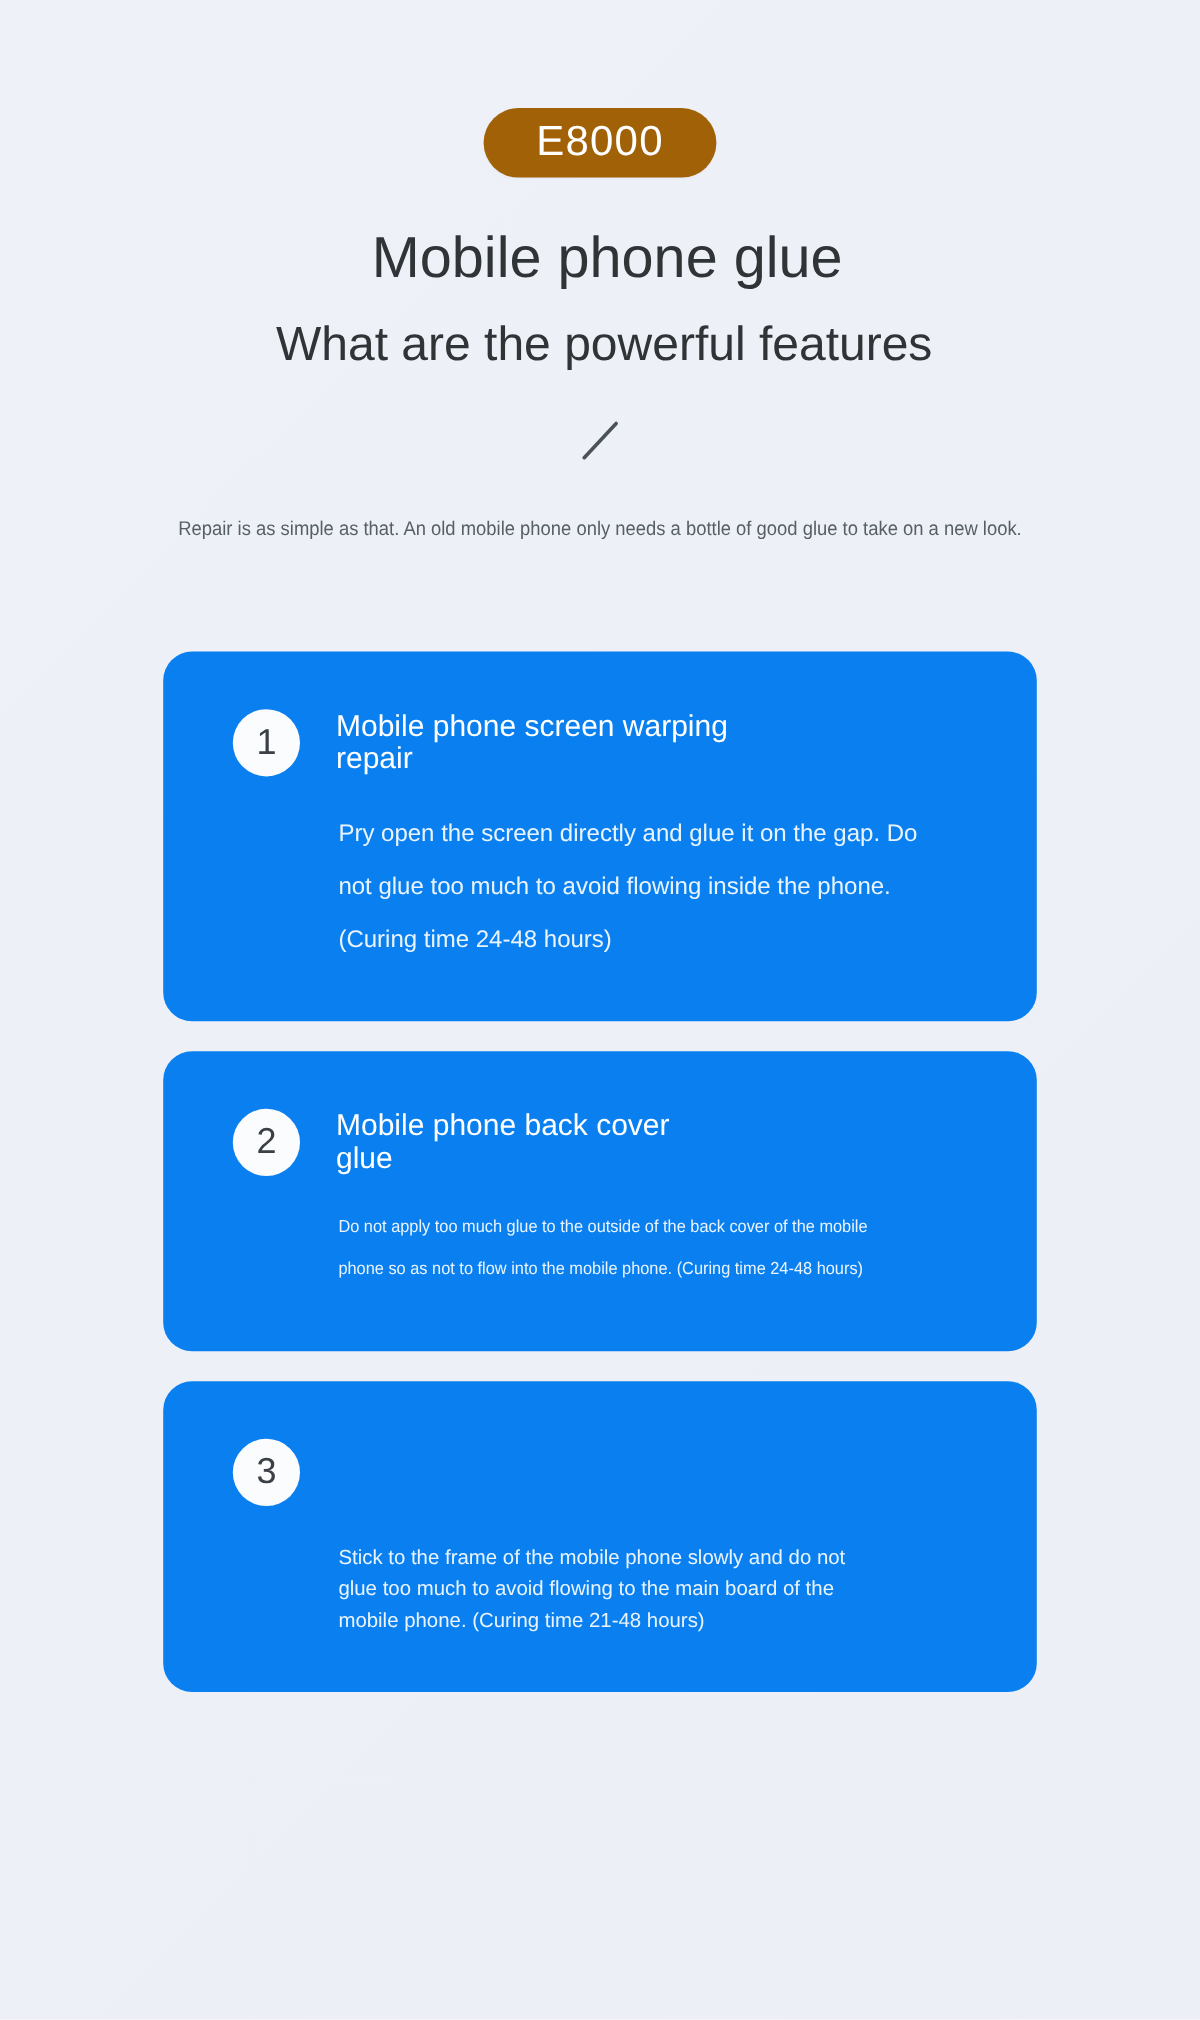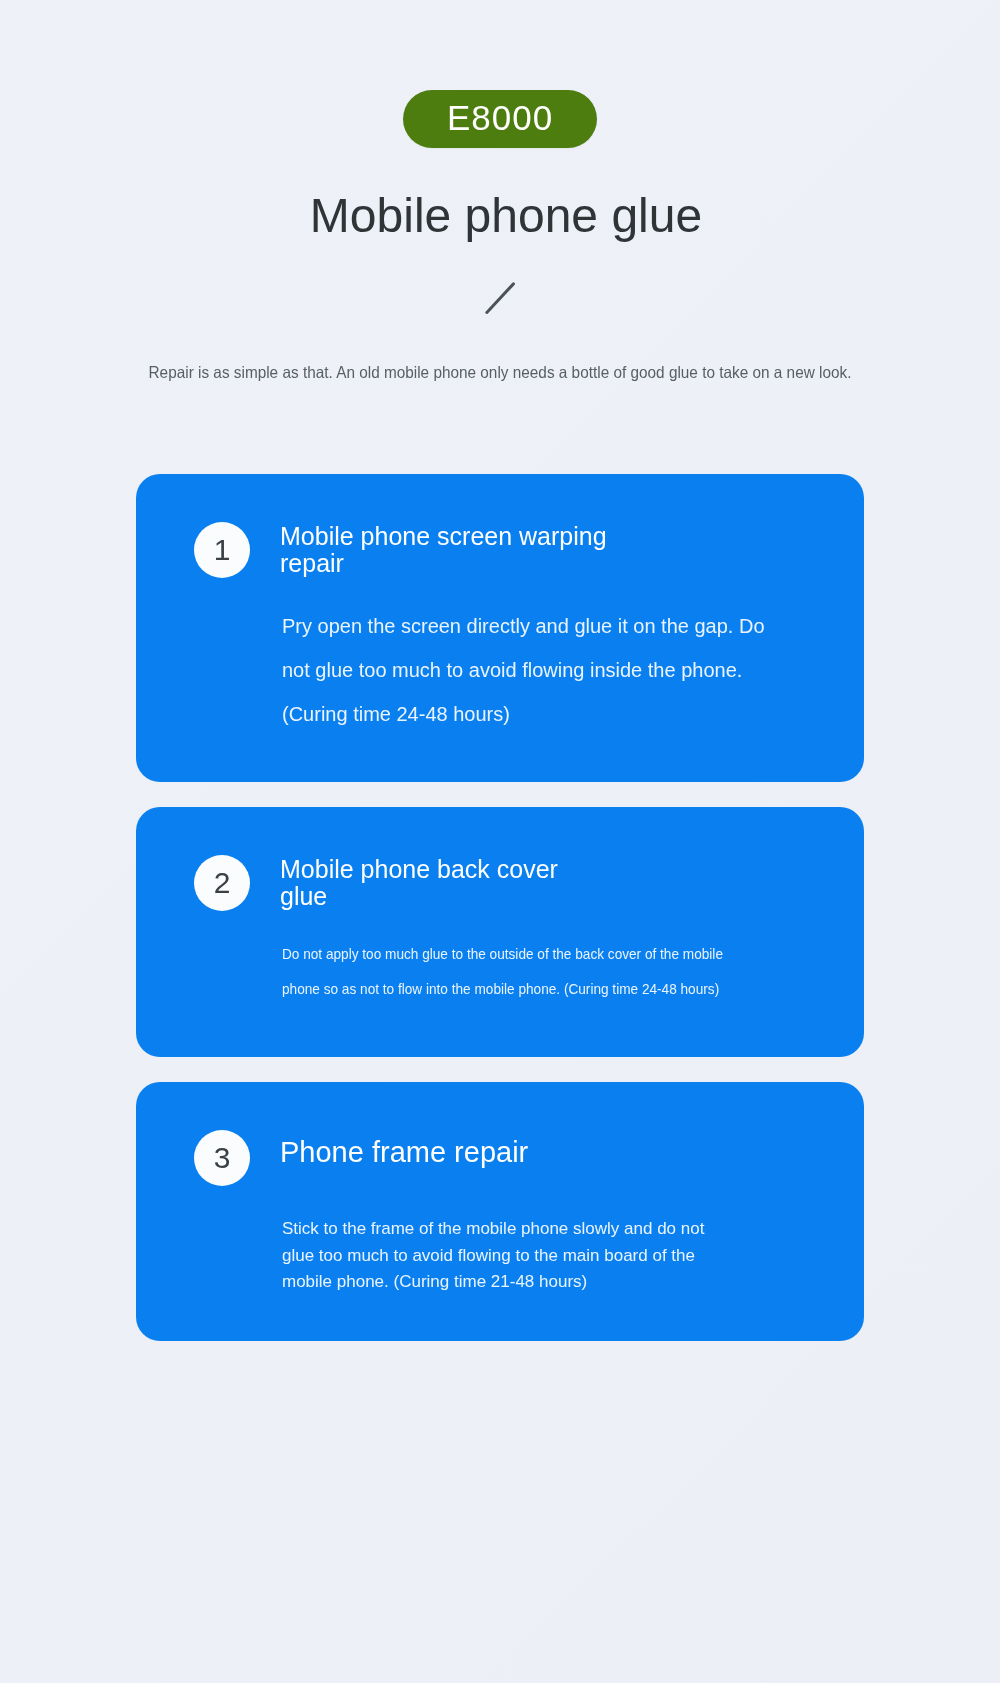--- a/index.html
+++ b/index.html
@@ -22,21 +22,21 @@
     box-sizing: border-box;
   }
 
   
   .badge-row {
     padding-top: 90px;
     display: flex;
     justify-content: center;
   }
   .badge {
-    background: #4d7c0f;
+    background: #a16207;
     color: #ffffff;
     font-size: 35px;
     letter-spacing: 1px;
     border-radius: 40px;
     padding: 10px 44px 13px 44px;
     line-height: 1;
     min-width: 100px;
     text-align: center;
     box-shadow: 0 1px 2px rgba(0,0,0,0.04);
   }
@@ -187,20 +187,23 @@
 <body>
 
 <div class="page">
 
   <div class="badge-row">
     <div class="badge">E8000</div>
   </div>
 
   <h1 class="title-main">Mobile phone glue</h1>
 
+  <div class="title-sub-wrap">
+    <h2 class="title-sub">What are the powerful features</h2>
+  </div>
 
   <div class="slash-wrap">
     <div class="slash"></div>
   </div>
 
   <div class="tagline">Repair is as simple as that. An old mobile phone only needs a bottle of good glue to take on a new look.</div>
 
   <div class="cards">
 
     <div class="card card-1">
@@ -215,19 +218,18 @@
       <div class="card-head">
         <div class="num-circle">2</div>
         <div class="card-title">Mobile phone back cover glue</div>
       </div>
       <div class="card-body narrow">Do not apply too much glue to the outside of the back cover of the mobile phone so as not to flow into the mobile phone. (Curing time 24-48 hours)</div>
     </div>
 
     <div class="card card-3">
       <div class="card-head">
         <div class="num-circle">3</div>
-        <div class="card-title wide">Phone frame repair</div>
       </div>
       <div class="card-body tight">Stick to the frame of the mobile phone slowly and do not glue too much to avoid flowing to the main board of the mobile phone. (Curing time 21-48 hours)</div>
     </div>
 
   </div>
 </div>
 
 </body></html>

